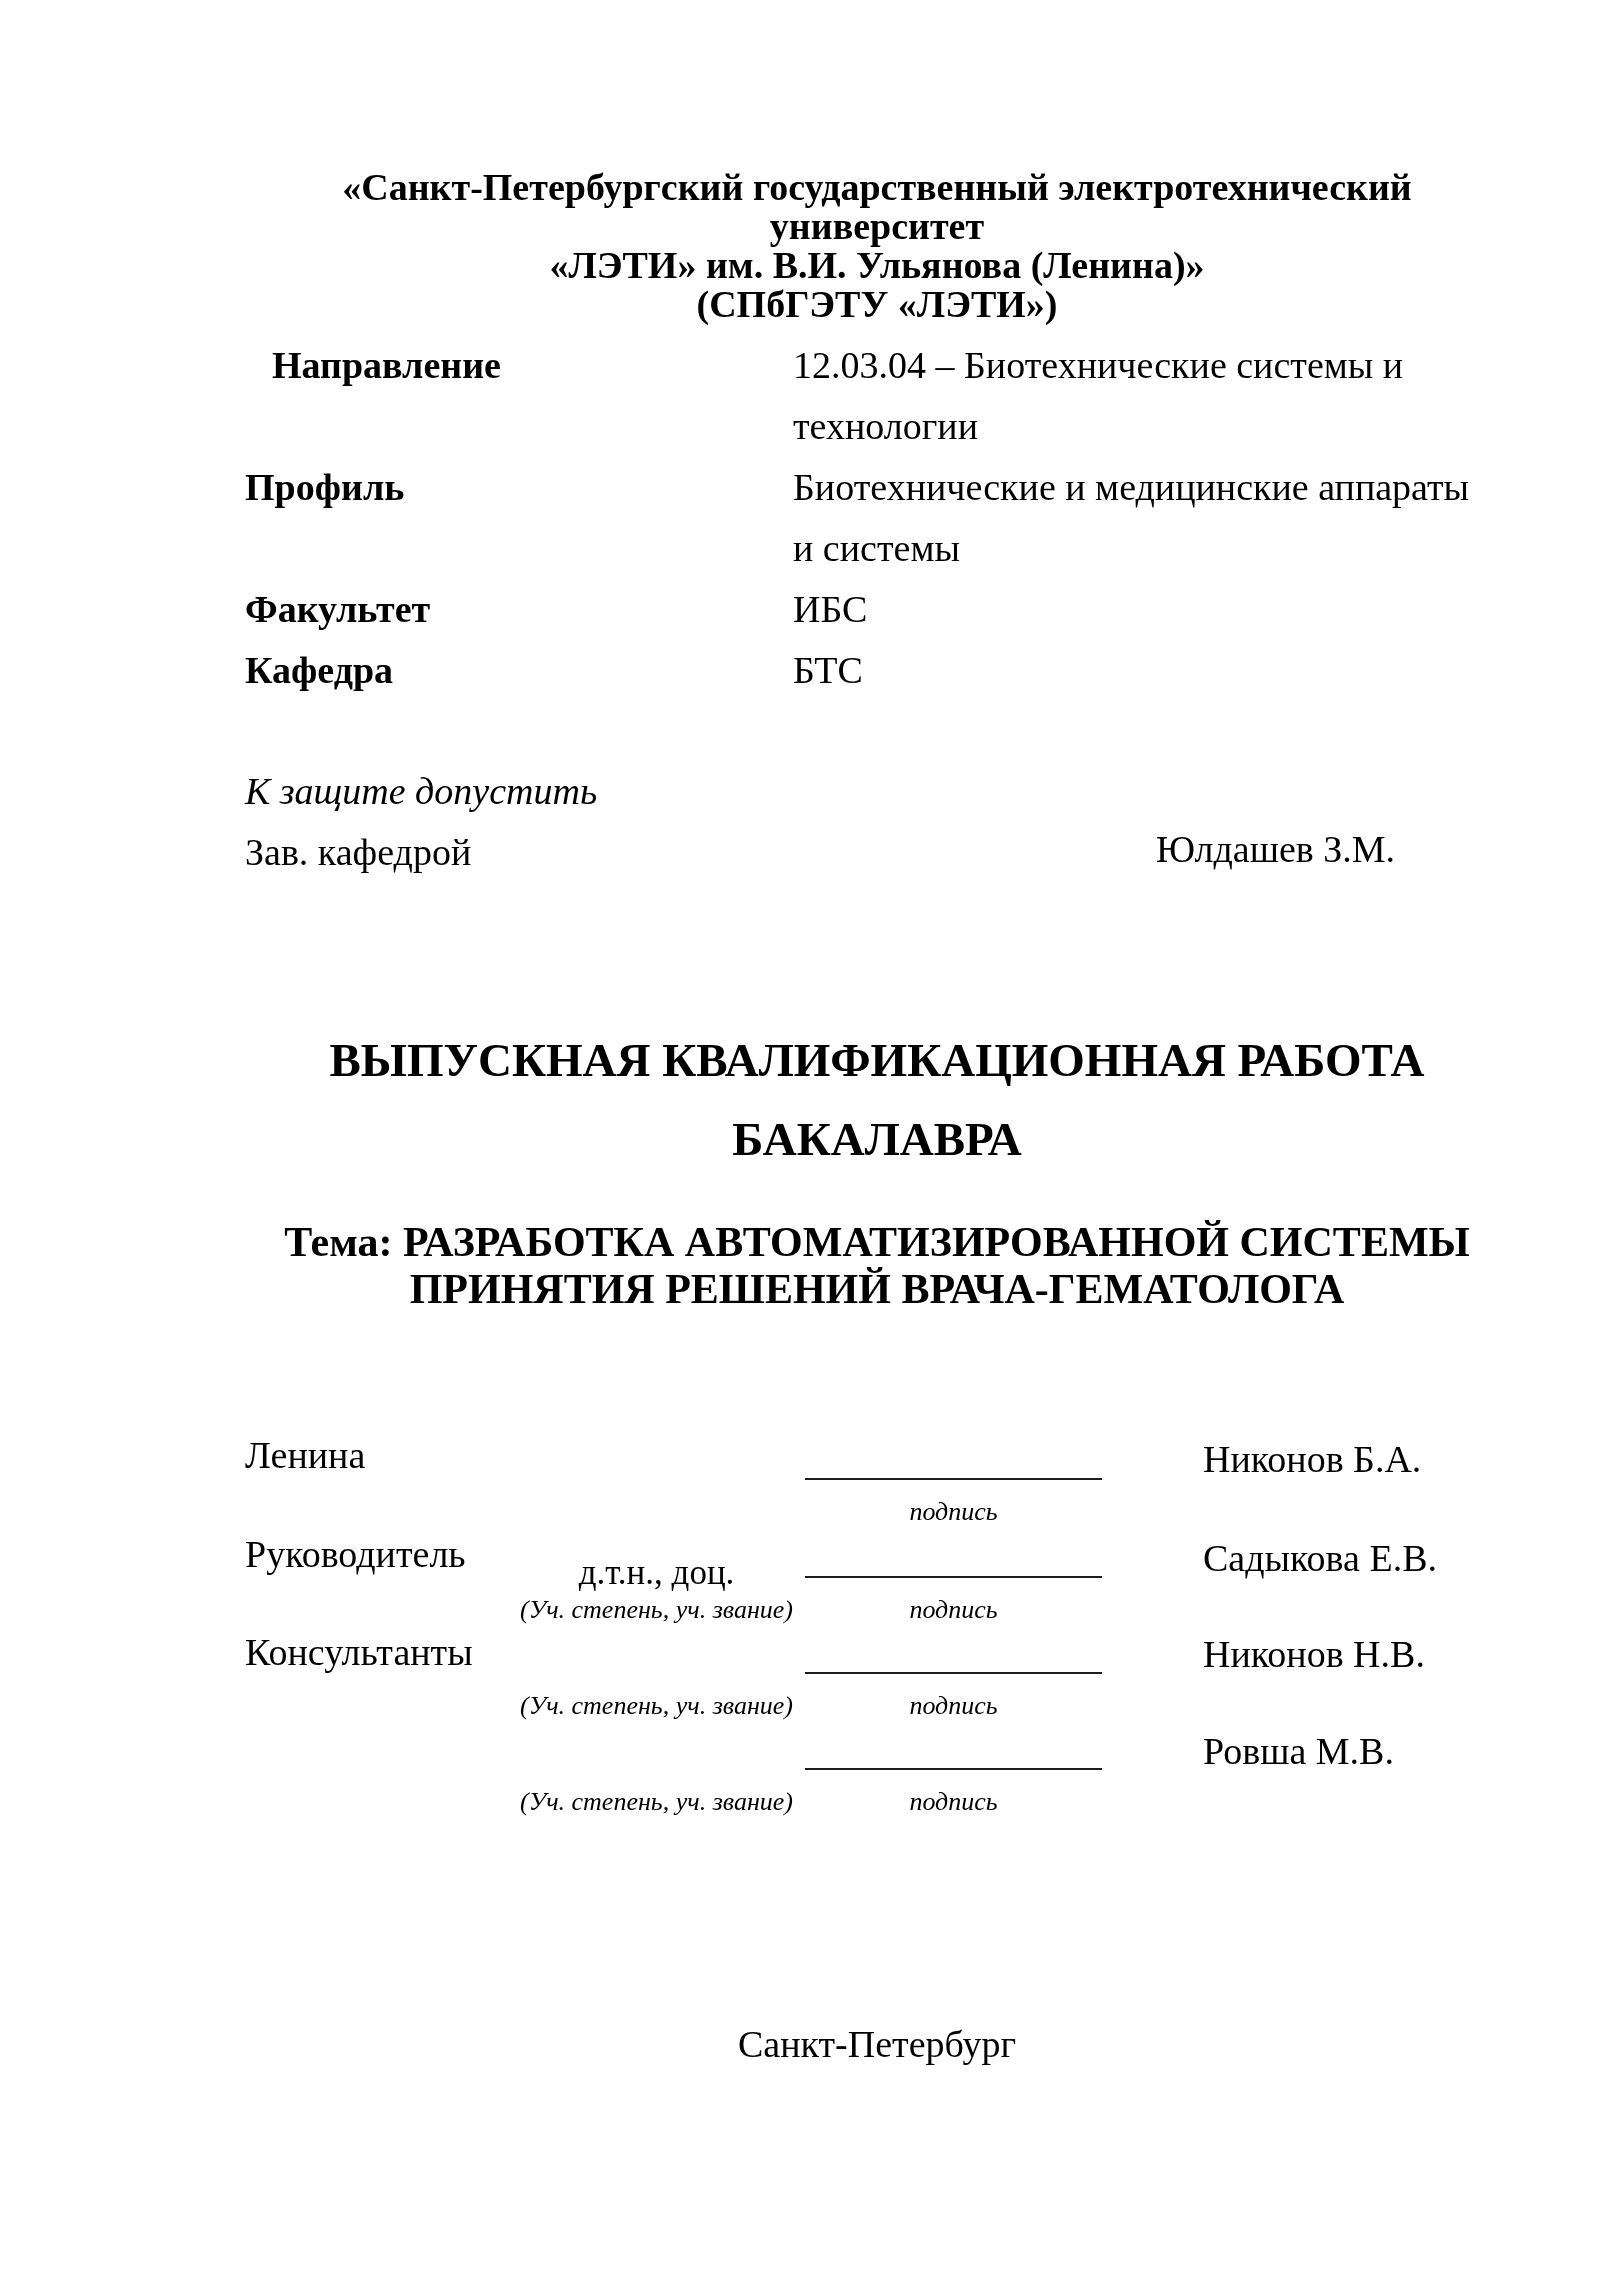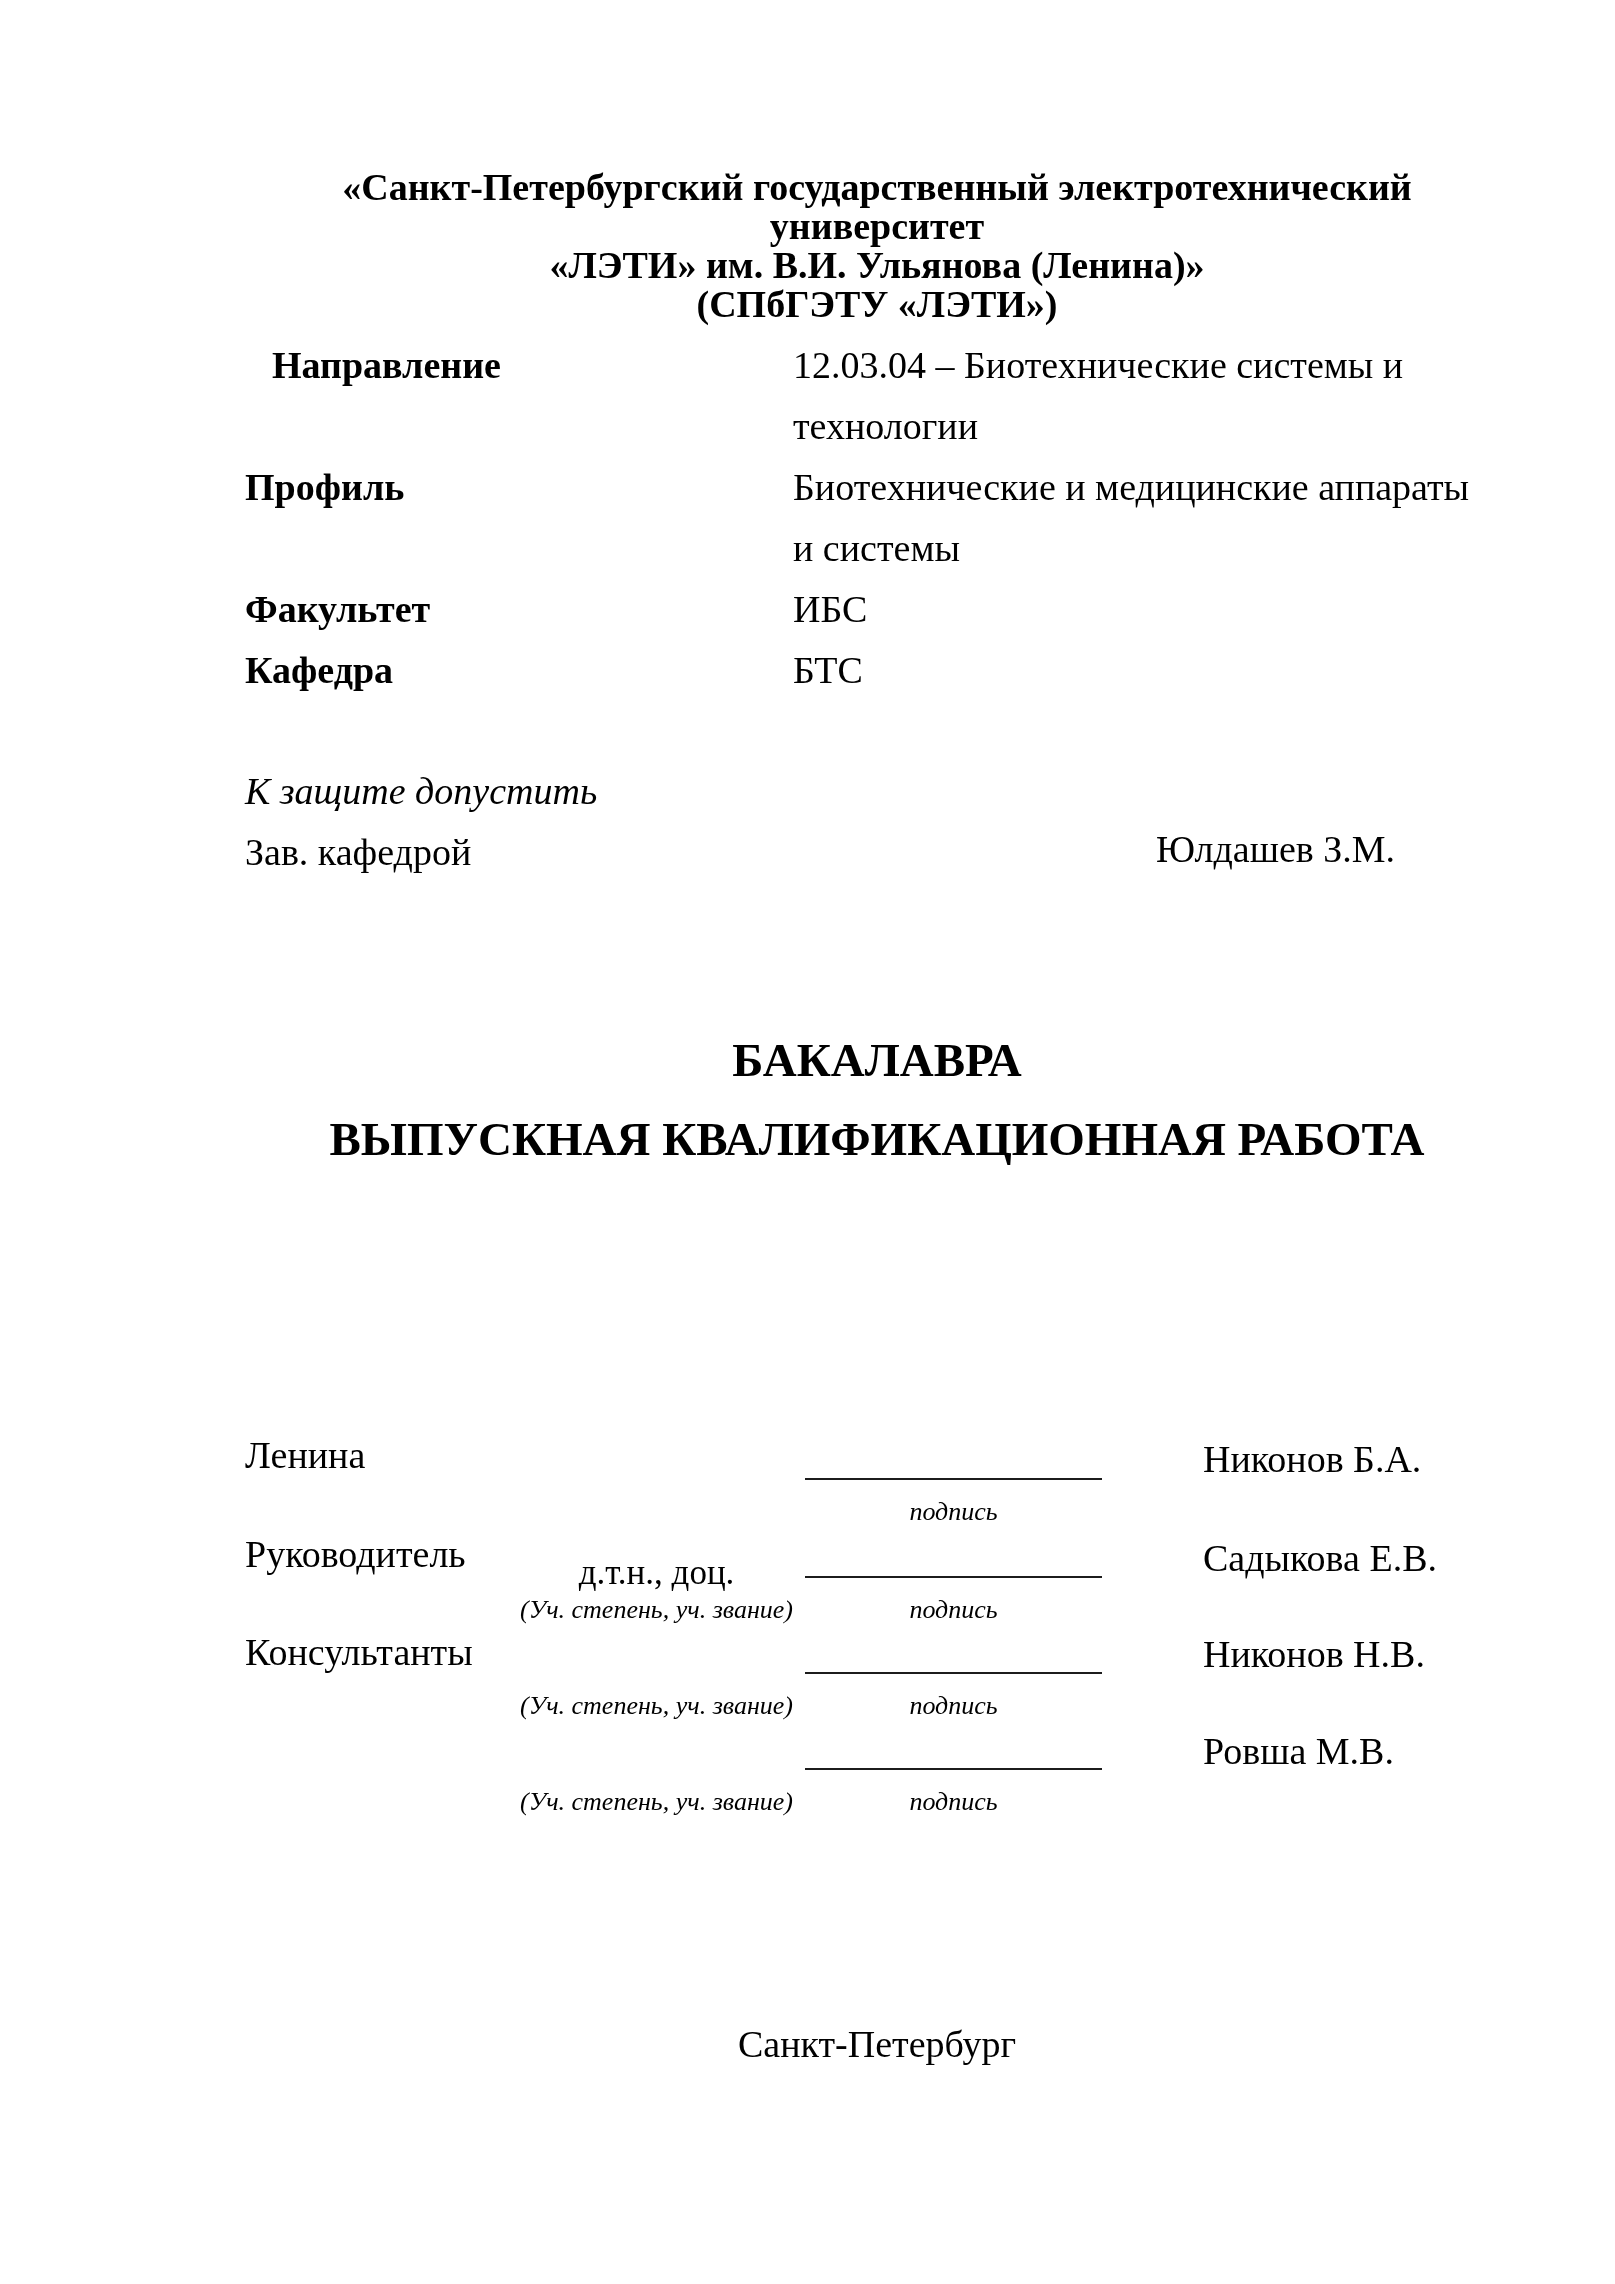--- a/index.html
+++ b/index.html
@@ -50,24 +50,28 @@
   <div class="t fs-body" style="left:793px;top:590px;">ИБС</div>
 
   <div class="t b fs-body" style="left:245px;top:651px;">Кафедра</div>
   <div class="t fs-body" style="left:793px;top:651px;">БТС</div>
 
   <div class="t i fs-body" style="left:245px;top:772px;">К защите допустить</div>
   <div class="t fs-body" style="left:245px;top:833px;">Зав. кафедрой</div>
   <div class="t fs-body" style="left:1156px;top:830px;">Юлдашев З.М.</div>
 
   <div class="block center b fs-title" style="left:245px;top:1012px;width:1264px;line-height:79px;">
+    <div>ВЫПУСКНАЯ КВАЛИФИКАЦИОННАЯ РАБОТА</div>
     <div>БАКАЛАВРА</div>
-    <div>ВЫПУСКНАЯ КВАЛИФИКАЦИОННАЯ РАБОТА</div>
   </div>
 
+  <div class="block center b fs-theme" style="left:245px;top:1210px;width:1264px;line-height:47px;">
+    <div>Тема: РАЗРАБОТКА АВТОМАТИЗИРОВАННОЙ СИСТЕМЫ</div>
+    <div>ПРИНЯТИЯ РЕШЕНИЙ ВРАЧА-ГЕМАТОЛОГА</div>
+  </div>
 
   <div class="t fs-body" style="left:245px;top:1436px;">Ленина</div>
   <div class="sigline" style="left:805px;top:1478px;width:297px;"></div>
   <div class="block colcenter i fs-hint" style="left:805px;top:1488px;width:297px;">подпись</div>
   <div class="t fs-body" style="left:1203px;top:1440px;">Никонов Б.А.</div>
 
   <div class="t fs-body" style="left:245px;top:1535px;">Руководитель</div>
   <div class="block colcenter fs-degree" style="left:508px;top:1544px;width:297px;">д.т.н., доц.</div>
   <div class="block colcenter i fs-hint" style="left:508px;top:1586px;width:297px;">(Уч. степень, уч. звание)</div>
   <div class="sigline" style="left:805px;top:1576px;width:297px;"></div>

